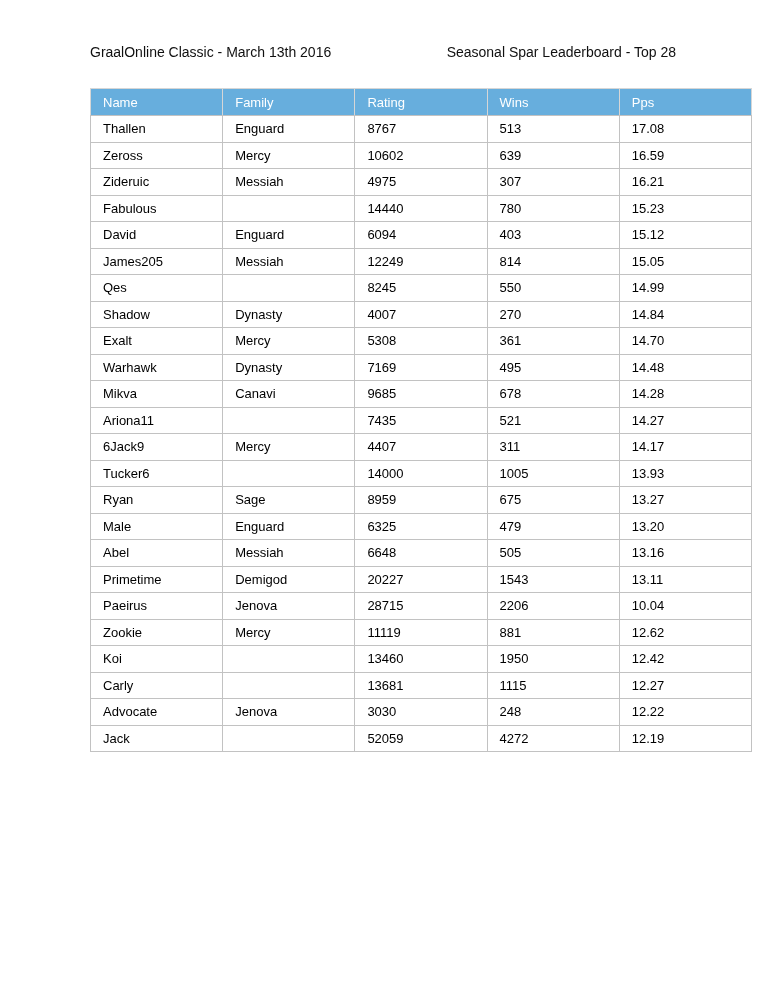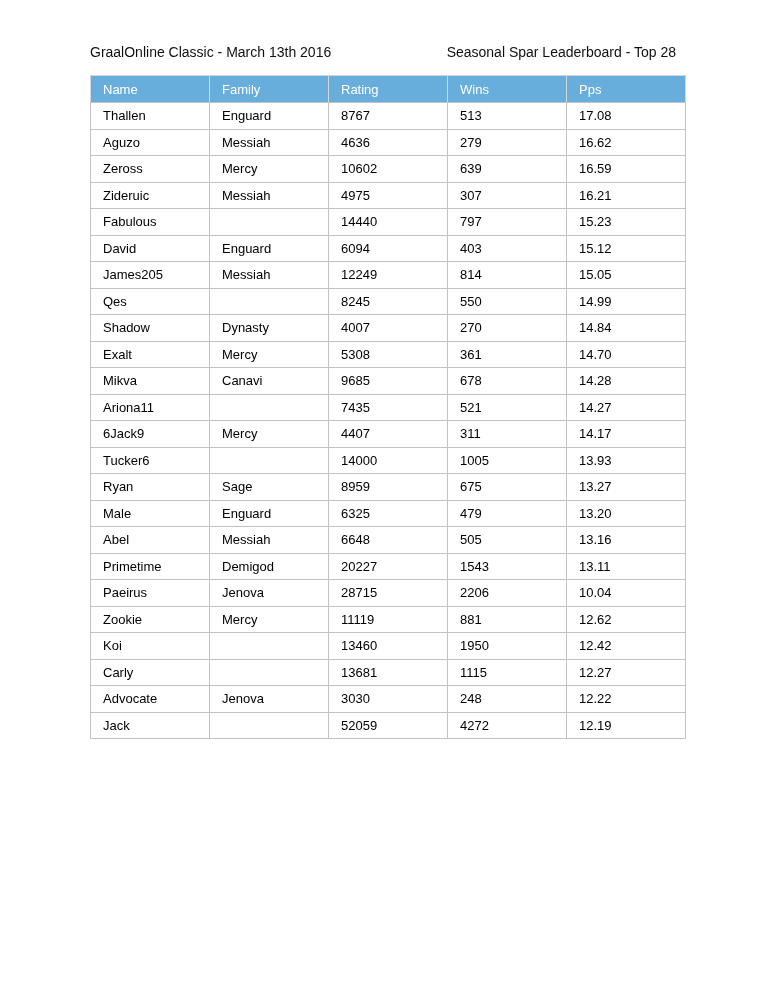--- a/index.html
+++ b/index.html
@@ -29,23 +29,23 @@
     left: 90px;
     right: 89px;
     display: flex;
     justify-content: space-between;
     align-items: flex-start;
     font-size: 14px;
     color: #101010;
   }
   table.leaderboard {
     position: absolute;
-    top: 75px;
+    top: 88px;
     left: 90px;
-    width: 596px;
+    width: 662px;
     border-collapse: collapse;
     table-layout: fixed;
     font-size: 13px;
     color: var(--body-text);
   }
   table.leaderboard col { width: 20%; }
   table.leaderboard th {
     background: var(--header-bg);
     color: var(--header-text);
     font-weight: normal;
@@ -92,45 +92,38 @@
     </thead>
     <tbody>
         <tr>
           <td>Thallen</td>
           <td>Enguard</td>
           <td>8767</td>
           <td>513</td>
           <td>17.08</td>
         </tr>
         <tr>
-          <td>Aguzo</td>
-          <td>Messiah</td>
-          <td>4636</td>
-          <td>279</td>
-          <td>16.62</td>
-        </tr>
-        <tr>
           <td>Zeross</td>
           <td>Mercy</td>
           <td>10602</td>
           <td>639</td>
           <td>16.59</td>
         </tr>
         <tr>
           <td>Zideruic</td>
           <td>Messiah</td>
           <td>4975</td>
           <td>307</td>
           <td>16.21</td>
         </tr>
         <tr>
           <td>Fabulous</td>
           <td></td>
           <td>14440</td>
-          <td>797</td>
+          <td>780</td>
           <td>15.23</td>
         </tr>
         <tr>
           <td>David</td>
           <td>Enguard</td>
           <td>6094</td>
           <td>403</td>
           <td>15.12</td>
         </tr>
         <tr>
@@ -155,20 +148,27 @@
           <td>14.84</td>
         </tr>
         <tr>
           <td>Exalt</td>
           <td>Mercy</td>
           <td>5308</td>
           <td>361</td>
           <td>14.70</td>
         </tr>
         <tr>
+          <td>Warhawk</td>
+          <td>Dynasty</td>
+          <td>7169</td>
+          <td>495</td>
+          <td>14.48</td>
+        </tr>
+        <tr>
           <td>Mikva</td>
           <td>Canavi</td>
           <td>9685</td>
           <td>678</td>
           <td>14.28</td>
         </tr>
         <tr>
           <td>Ariona11</td>
           <td></td>
           <td>7435</td>

